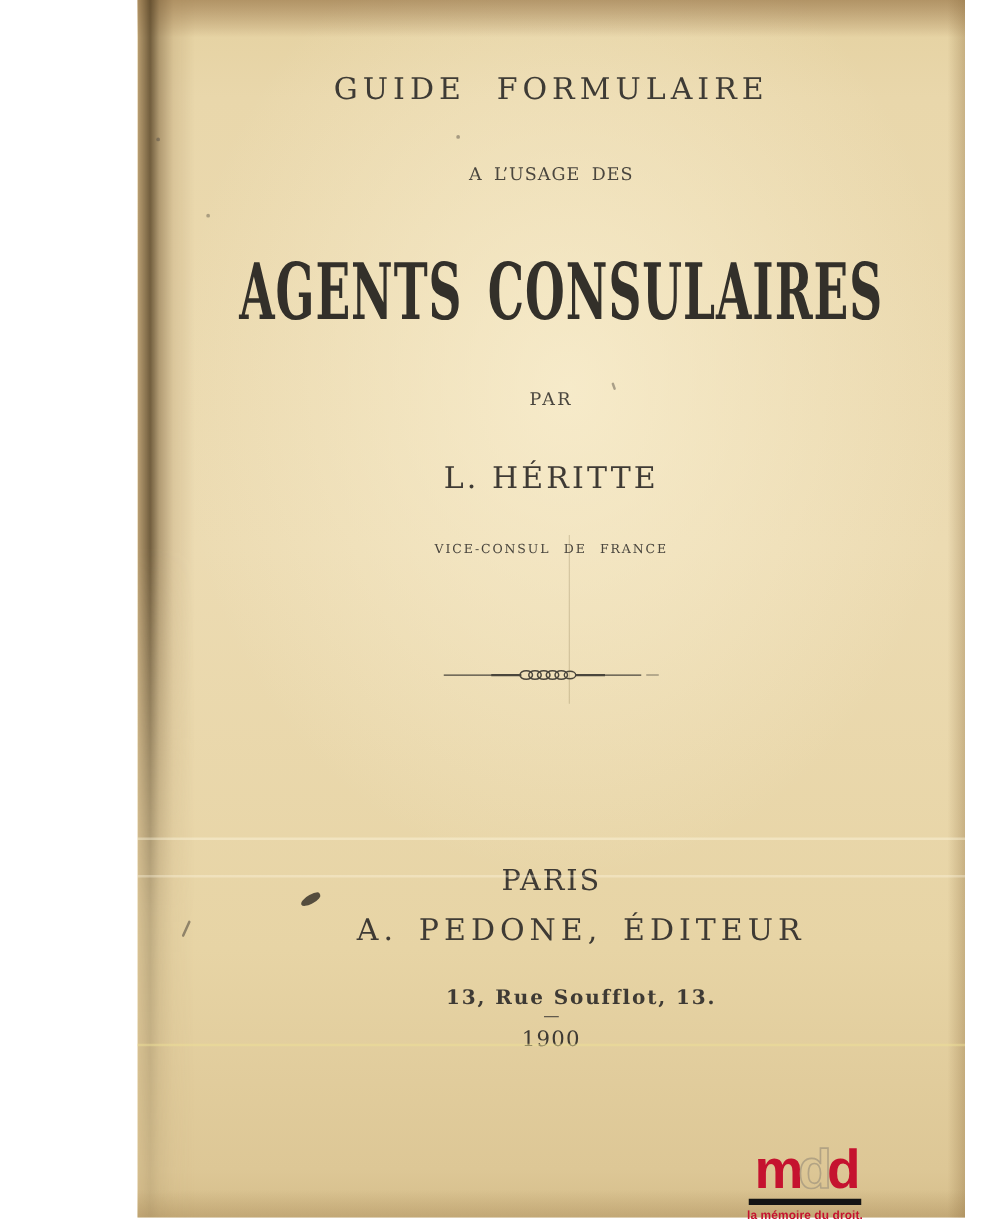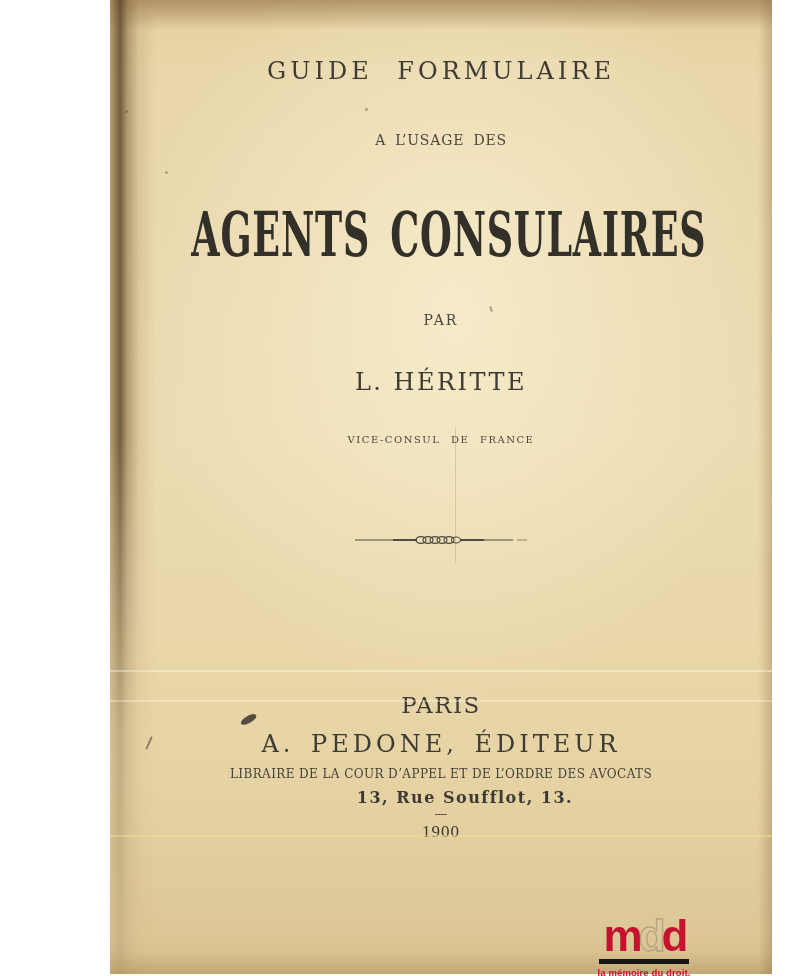--- a/index.html
+++ b/index.html
@@ -37,25 +37,25 @@
   
   .t{position:absolute;left:0;width:100%;text-align:center;color:#44403a;white-space:nowrap;}
   .series-title{top:57px;font-size:24px;letter-spacing:4px;word-spacing:13px;color:#3e3b35;}
   .usage-line{top:132px;font-size:14px;letter-spacing:0.8px;word-spacing:4px;color:#4a463e;}
   .main-title{top:198px;font-size:48px;font-weight:bold;color:#33302a;letter-spacing:1px;word-spacing:9px;}
   .main-title .stretch{display:inline-block;transform:scale(0.76,1.30);transform-origin:50% 0;}
   .byline{top:312px;font-size:14px;letter-spacing:2px;color:#4a463e;}
   .author-name{top:352px;font-size:24px;letter-spacing:2.5px;color:#3e3a34;margin-top:16px;}
   .author-role{top:394px;font-size:10px;letter-spacing:1.5px;word-spacing:6px;color:#4a463e;margin-top:40px;}
   .city-name{top:692px;font-size:23px;letter-spacing:1.5px;color:#3e3a34;}
-  .publisher-line{top:730px;font-size:24px;letter-spacing:4px;word-spacing:5px;color:#3e3a34;}
+  .publisher-line{top:730px;font-size:24px;letter-spacing:4px;word-spacing:5px;color:#3e3a34;margin-left:24px;}
   .publisher-descriptor{top:767px;font-size:12px;letter-spacing:0.4px;color:#46423a;}
   .address-line{top:788px;font-size:16px;font-weight:bold;letter-spacing:1.5px;color:#3e3a34;padding-left:24px;}
   .separator-dash{top:806px;font-size:13px;color:#4a463e;}
-  .year-line{top:822px;font-size:17px;letter-spacing:1px;color:#3e3a34;font-family:Liberation Serif, serif;}
+  .year-line{top:822px;font-size:17px;letter-spacing:1px;color:#3e3a34;}
   
   .ornament{position:absolute;top:531px;left:50%;margin-left:-88px;width:176px;height:18px;}
   
   .speck{position:absolute;background:#5d564a;border-radius:50%;}
   .sp1{left:255px;top:108px;width:3px;height:3px;opacity:.5;}
   .sp2{left:380px;top:306px;width:2px;height:6px;border-radius:2px;transform:rotate(-20deg);opacity:.5;}
   .sp3{left:15px;top:110px;width:3px;height:3px;opacity:.55;}
   .sp4{left:55px;top:171px;width:3px;height:3px;opacity:.45;}
   .wedge{
     position:absolute;left:130px;top:716px;width:17px;height:7px;background:#3b352c;
@@ -107,21 +107,20 @@
     <ellipse cx="89" cy="9" rx="5" ry="3.4" fill="none" stroke="#4a463c" stroke-width="1.2"></ellipse>
     <ellipse cx="96" cy="9" rx="5" ry="3.4" fill="none" stroke="#4a463c" stroke-width="1.2"></ellipse>
     <ellipse cx="103" cy="9" rx="4.6" ry="3" fill="none" stroke="#4a463c" stroke-width="1.1"></ellipse>
     <line x1="107" y1="9" x2="131" y2="9" stroke="#4a463c" stroke-width="1.8"></line>
     <line x1="107" y1="9" x2="160" y2="9" stroke="#4a463c" stroke-width="1"></line>
     <line x1="164" y1="9" x2="174" y2="9" stroke="#4a463c" stroke-width="0.8" opacity="0.7"></line>
   </svg>
 
   <div class="t city-name">PARIS</div>
   <div class="t publisher-line">A. PEDONE, ÉDITEUR</div>
-  <div class="t publisher-descriptor">LIBRAIRE DE LA COUR D’APPEL ET DE L’ORDRE DES AVOCATS</div>
   <div class="t address-line">13, Rue Soufflot, 13.</div>
   <div class="t separator-dash">—</div>
   <div class="t year-line">1900</div>
 
   <div class="speck sp1"></div>
   <div class="speck sp2"></div>
   <div class="speck sp3"></div>
   <div class="speck sp4"></div>
   <div class="wedge"></div>
   <div class="slash-mark"></div>

